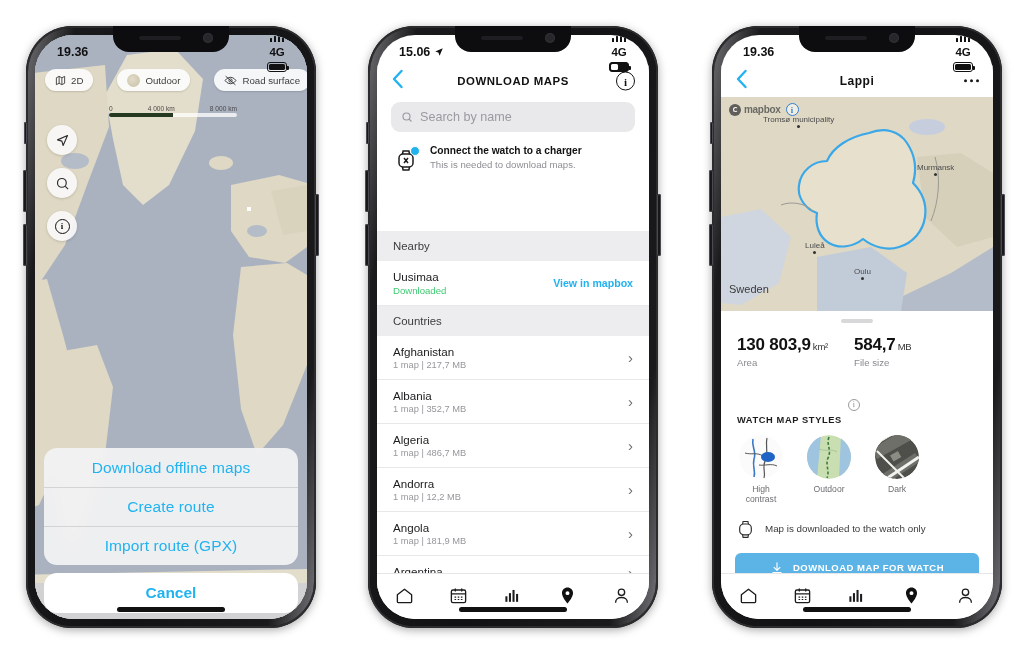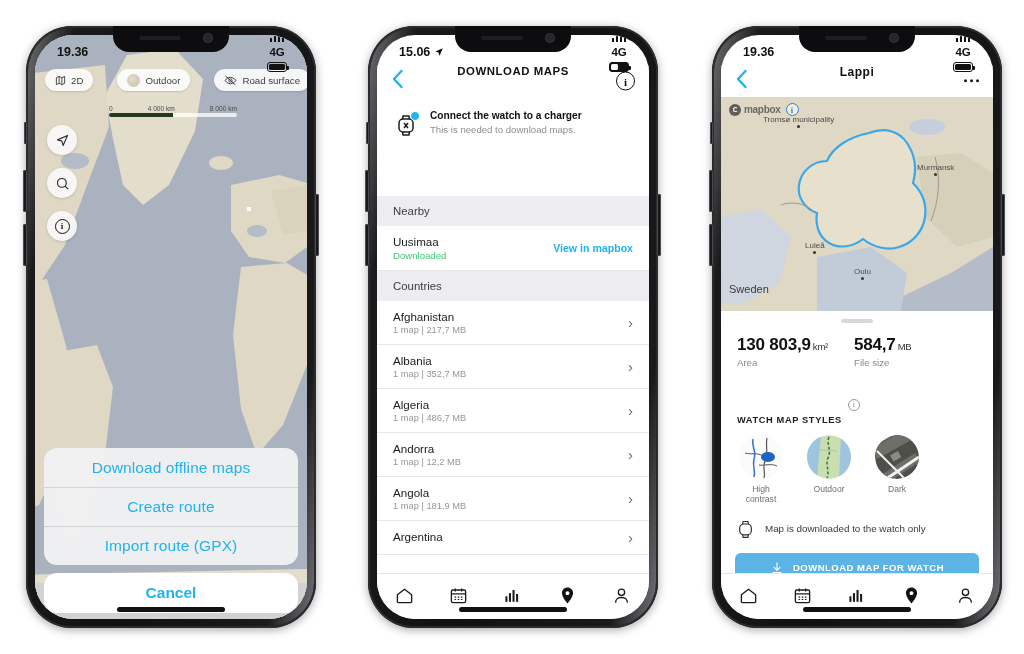--- a/index.html
+++ b/index.html
@@ -119,21 +119,21 @@
   .user-dot { position:absolute; left:214px; top:174px; z-index:13; }
   .user-dot .cone {
     position:absolute; left:-26px; top:-24px; width:48px; height:36px;
     background: conic-gradient(from 200deg at 70% 100%, rgba(96,165,219,0) 0deg, rgba(86,160,220,.85) 30deg, rgba(120,180,228,.25) 62deg, rgba(96,165,219,0) 70deg);
     border-radius: 50% 50% 0 0 / 100% 100% 0 0;
   }
   .user-dot .dot { position:relative; width:13px;height:13px;border-radius:50%;background:#1b1b1b; box-shadow:0 0 0 2px #fff;}
 
   
   .navbar {
-    position:relative; height:32px; display:flex; align-items:flex-start; justify-content:center;
+    position:relative; height:32px; display:flex; align-items:center; justify-content:center;
     background:#fff; z-index:20; padding: 0 16px;
   }
   .navbar .title { font-size:11.4px; font-weight:700; letter-spacing:.55px; color:#111;}
   .nav-back { position:absolute; left:14px; top:50%; transform:translateY(-50%); cursor:pointer;}
   .nav-right { position:absolute; right:14px; top:50%; transform:translateY(-50%);}
   .icon-info-circle { width:19px;height:19px;border-radius:50%;border:1.5px solid #111;
     display:flex;align-items:center;justify-content:center;font-size:11px;font-weight:700;
     font-family:"Liberation Serif",serif; color:#111;}
   .dots-btn { display:flex; gap:2.5px; }
   .dots-btn i { width:3.4px;height:3.4px;border-radius:50%;background:#1c1c1c;display:block;}
@@ -382,20 +382,27 @@
           <svg width="13" height="20" viewBox="0 0 12 20" fill="none" stroke="#22b2ef" stroke-width="2.4" stroke-linecap="round" stroke-linejoin="round">
             <path d="M10 2L2.5 10 10 18"></path>
           </svg>
         </span>
         <span class="title">DOWNLOAD MAPS</span>
         <span class="nav-right">
           <span class="icon-info-circle">i</span>
         </span>
       </div>
 
+      <div class="searchbar">
+        <svg width="12" height="12" viewBox="0 0 24 24" fill="none" stroke="#9a9aa0" stroke-width="2.3">
+          <circle cx="11" cy="11" r="7"></circle>
+            <path d="M16.5 16.5L21 21"></path>
+        </svg>
+        <span class="ph">Search by name</span>
+      </div>
 
       <div class="notice">
         <span class="watch-icon">
           <svg width="26" height="26" viewBox="0 0 26 26" fill="none" stroke="#1c1c1e" stroke-width="1.5">
             <rect x="6" y="7" width="14" height="13" rx="4"></rect>
             <path d="M9.5 7l.6-3h5.8l.6 3M9.5 20l.6 3h5.8l.6-3"></path>
             <path d="M11 11l4 5M15 11l-4 5"></path>
           </svg>
           <span class="badge"></span>
         </span>

